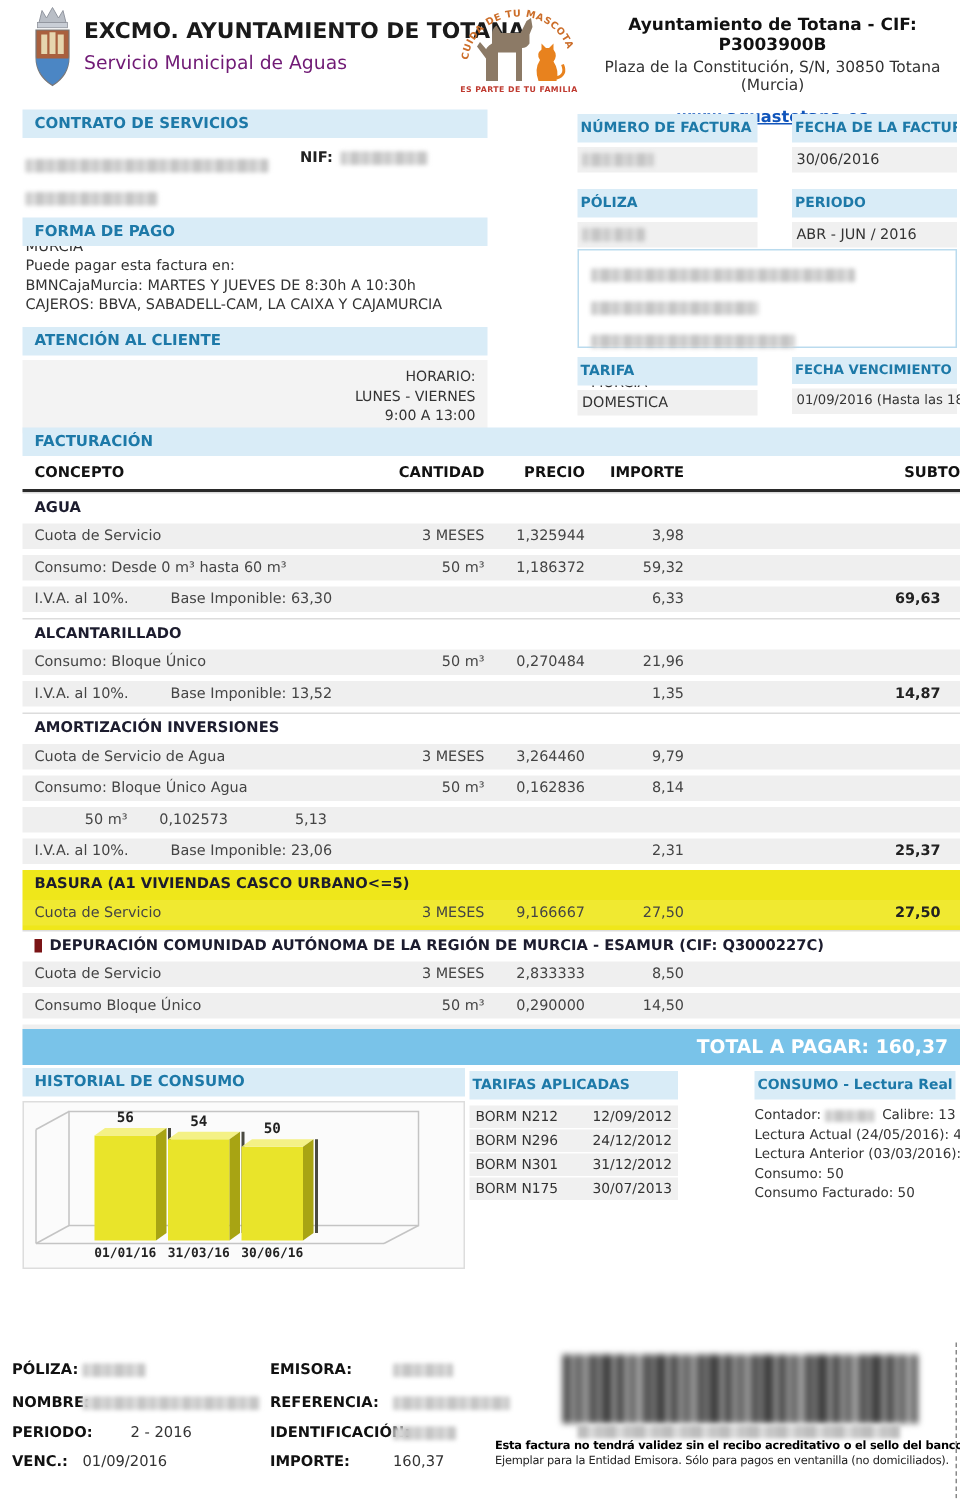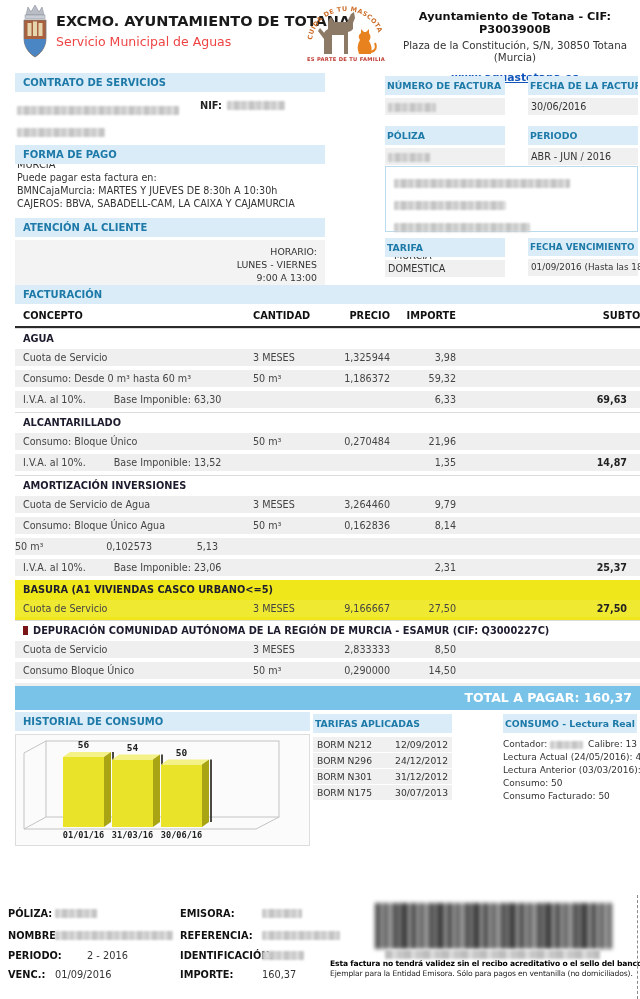--- a/index.html
+++ b/index.html
@@ -17,21 +17,21 @@
   .rx{display:inline-block;height:9px;border-radius:1px;vertical-align:middle;
       background:repeating-linear-gradient(90deg,#cbcbcb 0 4px,#dedede 4px 7px,#c4c4c4 7px 12px,#d6d6d6 12px 15px);
       filter:blur(1.3px);}
 
   .smalltext{font-size:9.8px;line-height:13px;color:#333;}
 
   
   .fhdr{display:flex;font-size:9.8px;font-weight:bold;color:#111;padding:4px 0 5px 0;border-bottom:2px solid #2a2a2a;}
   .fc{white-space:nowrap;overflow:visible;}
   .c{flex:0 0 230px;padding-left:8px;}
-  .q{flex:0 0 70px;text-align:left;}
+  .q{flex:0 0 70px;text-align:right;}
   .p{flex:0 0 67px;text-align:right;}
   .i{flex:0 0 66px;text-align:right;}
   .s{flex:1;text-align:right;padding-right:33px;}
   .s-h{flex:1;text-align:right;padding-right:0;}
   .fgroup-h{font-weight:bold;font-size:9.8px;color:#1c1c2e;padding:4px 0 3px 8px;border-top:1px solid #dcdcdc;margin-bottom:2px;display:flex;align-items:center;}
   .frow{display:flex;background:#efefef;padding:3px 0;margin-bottom:4px;font-size:9.6px;color:#444;}
   .frow .s{font-weight:bold;color:#222;}
   .hl{background:#efe71a;padding-bottom:1px;}
   .hl .fgroup-h{border-top:none;}
   .hl .frow{background:rgba(255,255,255,0.10);margin-bottom:2px;}
@@ -64,21 +64,21 @@
     <path d="M8,12 L10,4 L13,9 L17,2 L21,9 L24,4 L26,12 Z" fill="#b9bec6" stroke="#8a8f98" stroke-width="0.6"></path>
     <rect x="7" y="12" width="20" height="3.5" fill="#c9ced6" stroke="#8a8f98" stroke-width="0.5"></rect>
     <path d="M6,17 h22 v18 c0,10 -6,16 -11,19 c-5,-3 -11,-9 -11,-19 z" fill="#a9603e" stroke="#777" stroke-width="0.8"></path>
     <path d="M6,36 c0.5,9 6,14.5 11,17.5 c5,-3 10.5,-8.5 11,-17.5 z" fill="#4b86c4"></path>
     <rect x="9.5" y="20" width="4" height="13" fill="#e6d6ae"></rect>
     <rect x="15" y="18.5" width="4" height="14.5" fill="#e6d6ae"></rect>
     <rect x="20.5" y="20" width="4" height="13" fill="#e6d6ae"></rect>
   </svg>
   <div class="abs" style="left:56px;top:13px;">
     <div style="font-size:14.5px;font-weight:bold;color:#1a1a1a;">EXCMO. AYUNTAMIENTO DE TOTANA</div>
-    <div style="font-size:12.5px;color:#ef4444;margin-top:5px;">Servicio Municipal de Aguas</div>
+    <div style="font-size:12.5px;color:#701a75;margin-top:5px;">Servicio Municipal de Aguas</div>
   </div>
 
   <svg class="abs" style="left:303px;top:2px;" width="86" height="62" viewBox="0 0 86 62">
     <defs>
         <path id="arcp" d="M 9 40 A 34 31 0 0 1 77 40"></path>
       </defs>
     <text font-size="6.4" font-weight="bold" fill="#cc6e2a" letter-spacing="0.4">
       <textPath href="#arcp" startOffset="2">CUIDA DE TU MASCOTA</textPath>
     </text>
     <path fill="#8c7a66" d="M21,52 L21,37 Q19,30 25,27 L25,21 Q25,17 28,15 L31,20 L44,20 L48,12 L51,10 L52,16 L50,21 L50,27 Q48,30 45,30 L45,52 L41,52 L41,33 L29,33 L29,52 Z M21,37 L15,29 L17,26 L23,33 Z"></path>

